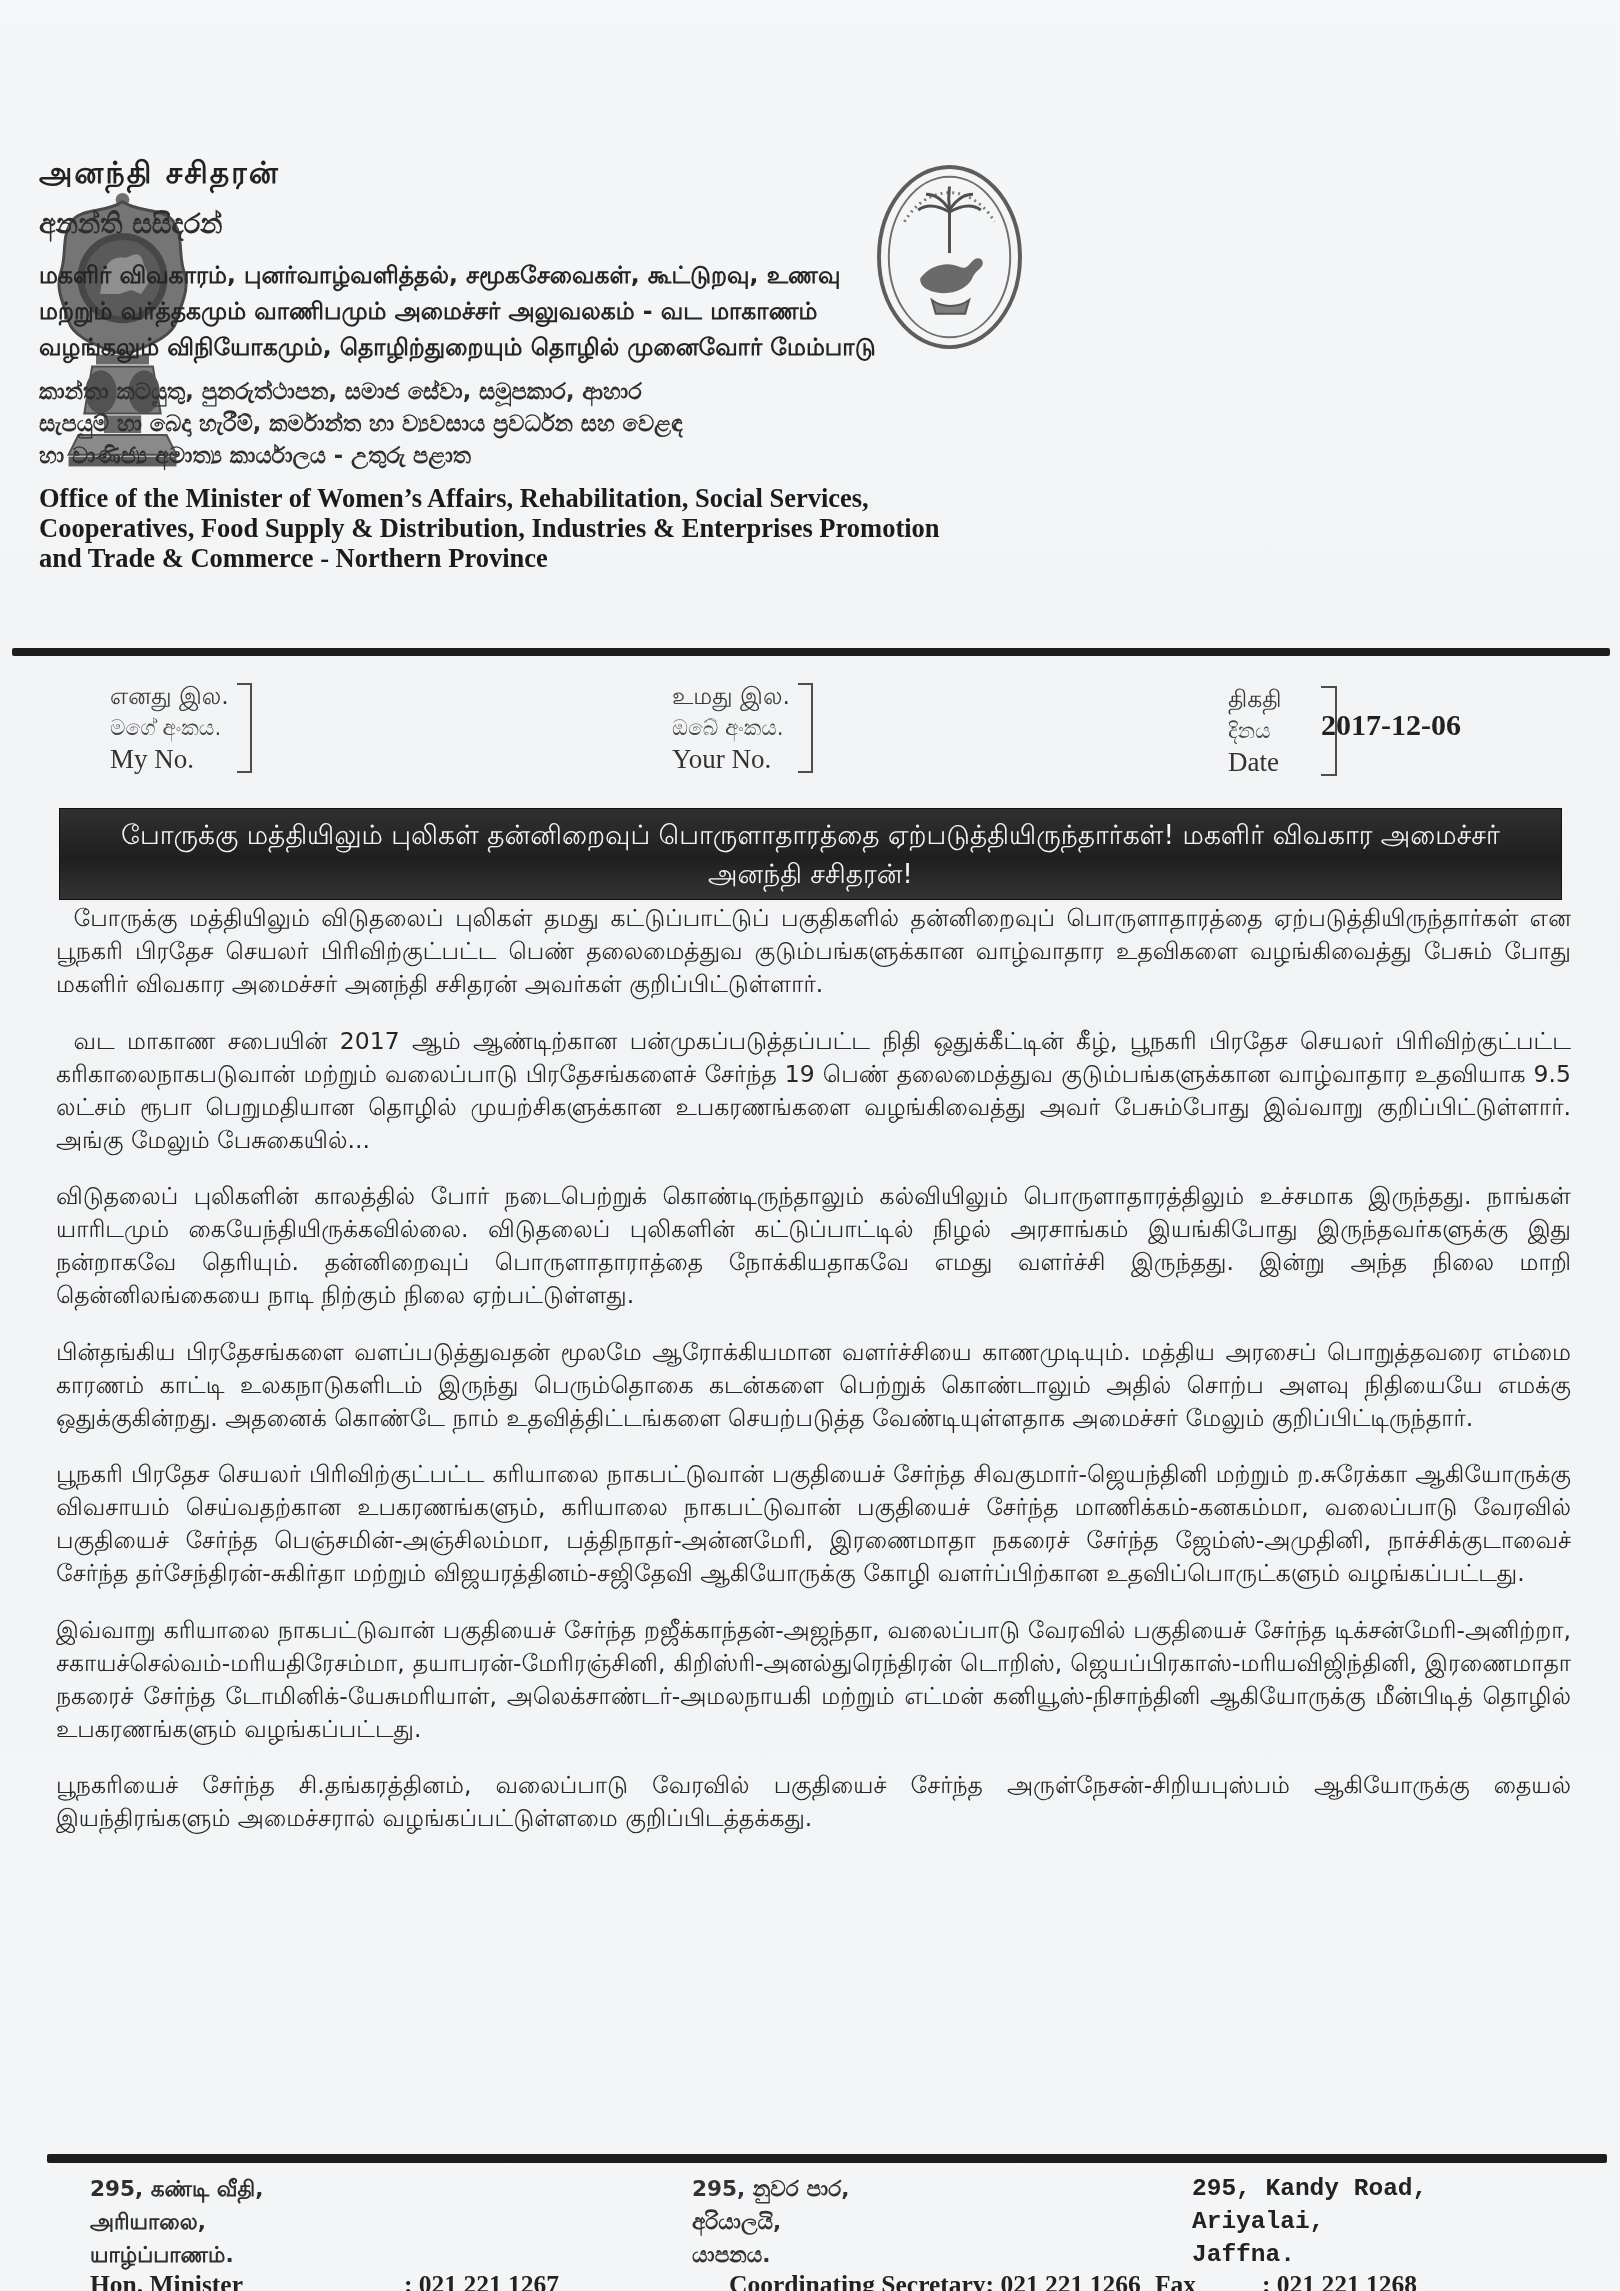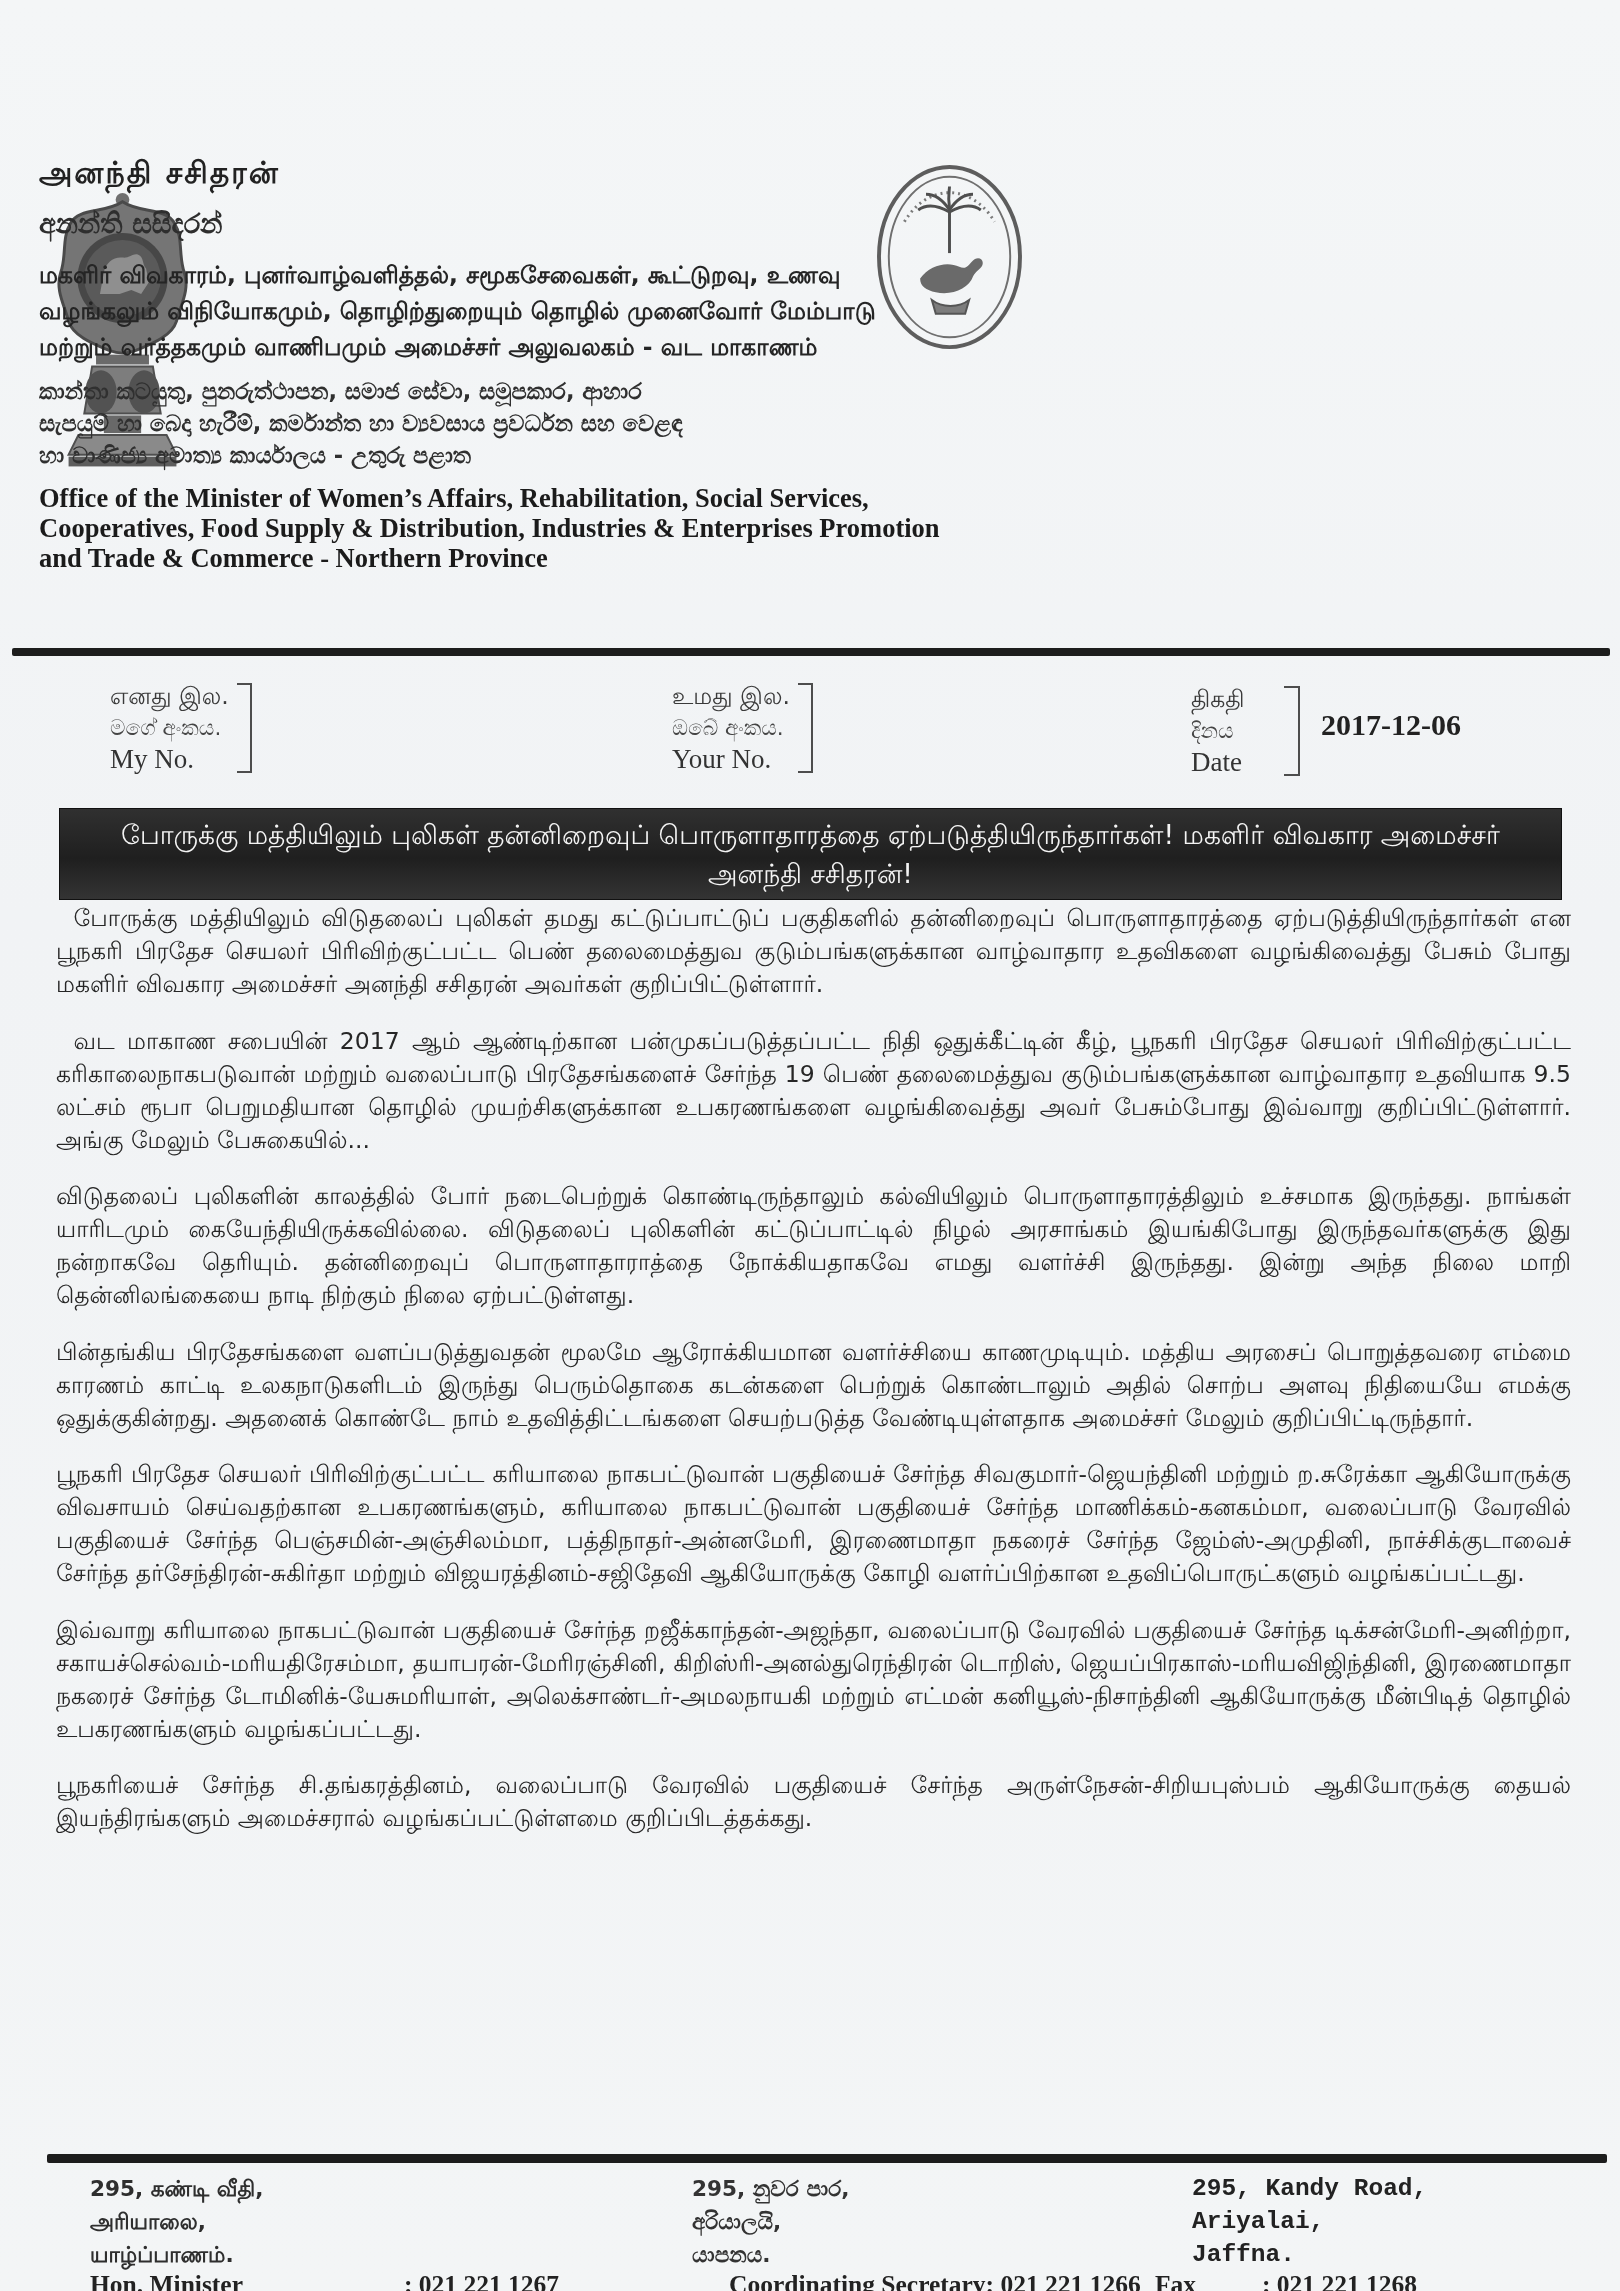--- a/index.html
+++ b/index.html
@@ -94,22 +94,22 @@
       <path d="M46 118 C56 104 74 100 86 106 C94 110 96 102 102 98 C106 96 110 98 110 102 C110 108 102 110 100 116 C96 128 78 136 62 132 C52 130 46 126 46 118 Z" fill="#6a6a6a"></path>
       <path d="M58 140 C68 148 86 148 96 140 L92 154 L62 154 Z" fill="#7d7d7d" stroke="#555" stroke-width="2"></path>
     </svg>
   </div>
 
   <div class="head-text">
     <div class="name-ta">அனந்தி சசிதரன்</div>
     <div class="name-si">අනන්ති සසිදරන්</div>
     <div class="min-ta">
       <div>மகளிர் விவகாரம், புனர்வாழ்வளித்தல், சமூகசேவைகள், கூட்டுறவு, உணவு</div>
+      <div>மற்றும் வர்த்தகமும் வாணிபமும் அமைச்சர் அலுவலகம் - வட மாகாணம்</div>
       <div>வழங்கலும் விநியோகமும், தொழிற்துறையும் தொழில் முனைவோர் மேம்பாடு</div>
-      <div>மற்றும் வர்த்தகமும் வாணிபமும் அமைச்சர் அலுவலகம் - வட மாகாணம்</div>
     </div>
     <div class="min-si">
       <div>කාන්තා කටයුතු, පුනරුත්ථාපන, සමාජ සේවා, සමූපකාර, ආහාර</div>
       <div>සැපයුම් හා බෙදා හැරීම්, කර්මාන්ත හා ව්‍යවසාය ප්‍රවර්ධන සහ වෙළඳ</div>
       <div>හා වාණිජ්‍ය අමාත්‍ය කාර්යාලය - උතුරු පළාත</div>
     </div>
     <div class="min-en">
       <div>Office of the Minister of Women’s Affairs, Rehabilitation, Social Services,</div>
       <div>Cooperatives, Food Supply &amp; Distribution, Industries &amp; Enterprises Promotion</div>
       <div>and Trade &amp; Commerce - Northern Province</div>
@@ -129,21 +129,21 @@
 
   <div class="ref-group" style="left:672px;top:681px;">
     <div class="ref-labels">
       <span class="ref-ta">உமது இல.</span>
       <span class="ref-si">ඔබේ අංකය.</span>
       <span class="ref-en">Your No.</span>
     </div>
     <div class="bracket"></div>
   </div>
 
-  <div class="ref-group" style="left:1191px;top:684px;gap:32px;">
+  <div class="ref-group" style="left:1228px;top:684px;gap:32px;">
     <div class="ref-labels">
       <span class="ref-ta">திகதி</span>
       <span class="ref-si">දිනය</span>
       <span class="ref-en">Date</span>
     </div>
     <div class="bracket"></div>
   </div>
   <div class="date-value">2017-12-06</div>
 
   <div class="banner">

